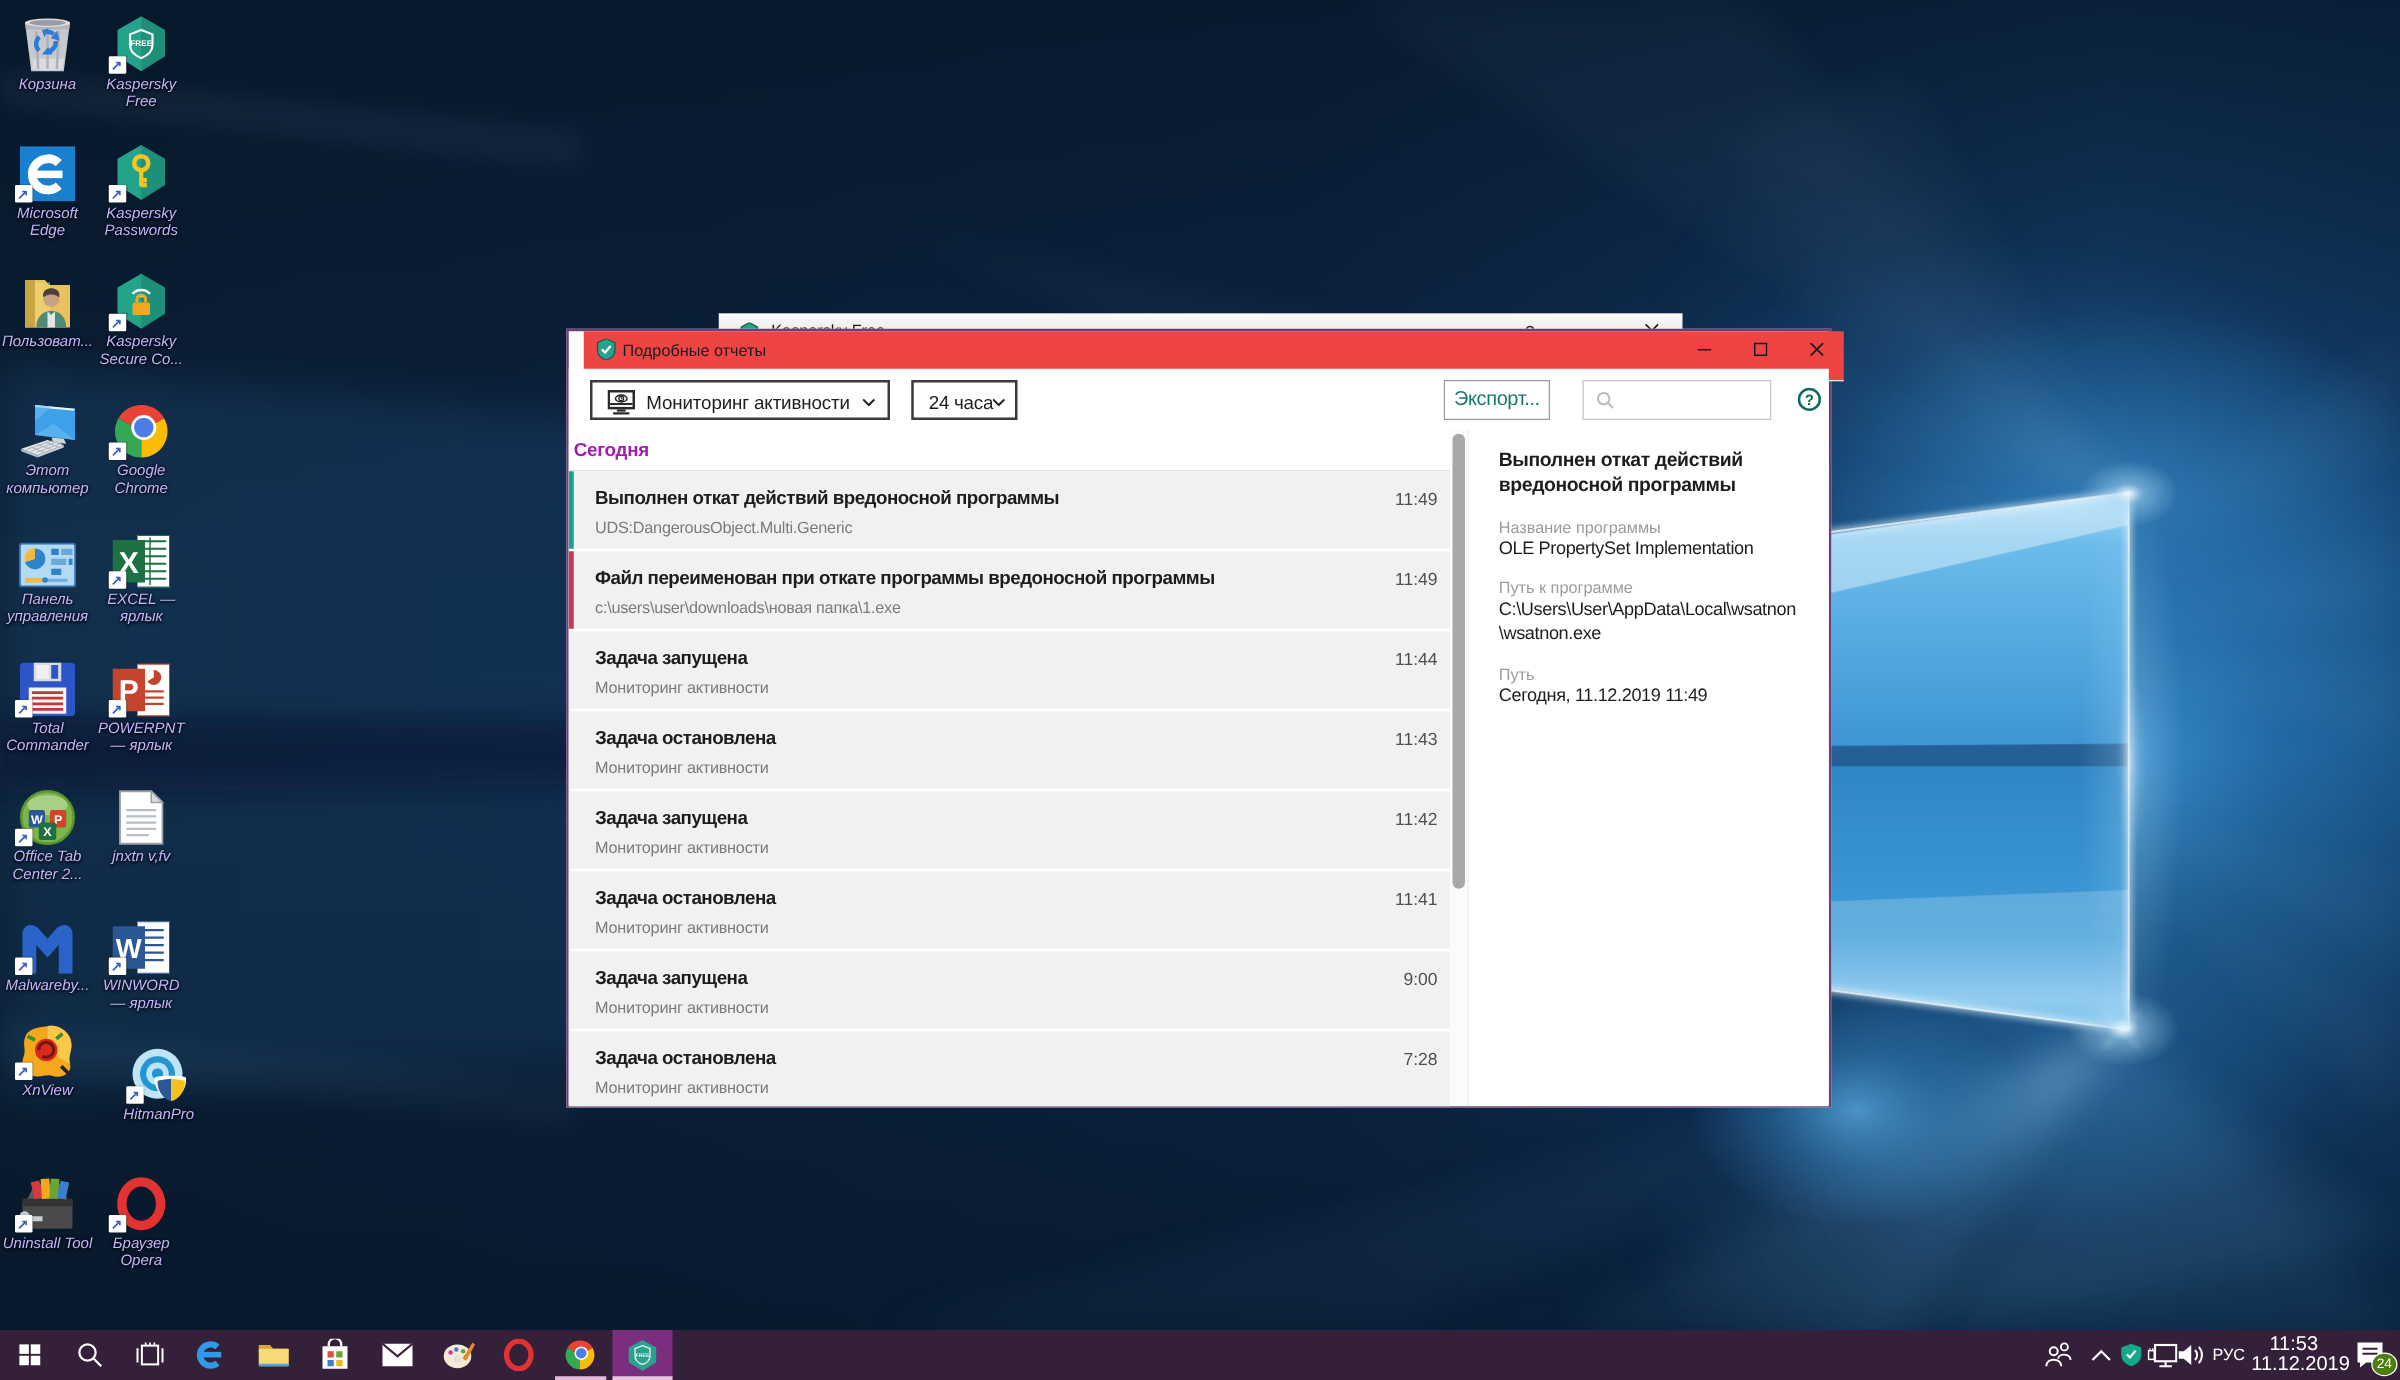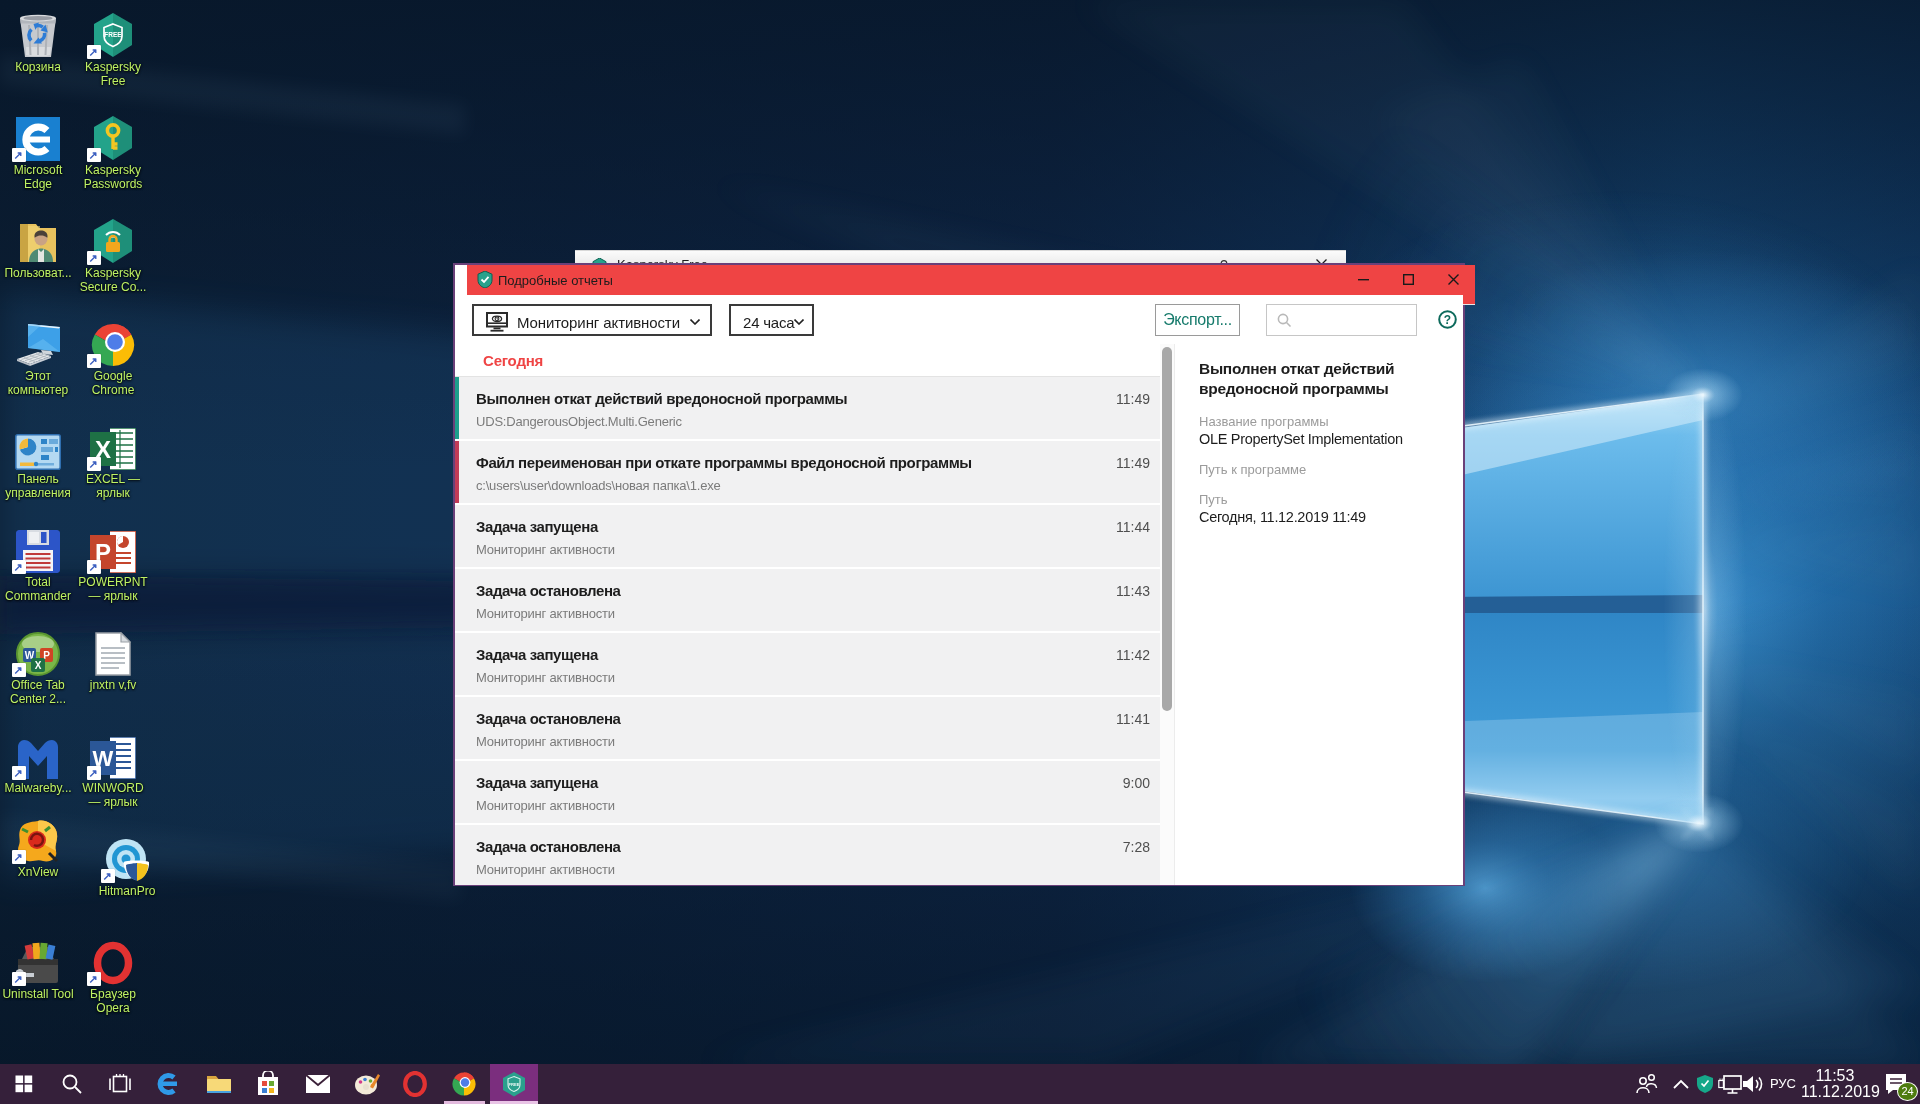--- a/index.html
+++ b/index.html
@@ -2,33 +2,33 @@
 <html><head>
 <meta charset="utf-8">
 <style>
 * { margin:0; padding:0; box-sizing:border-box; }
 html,body { width:1920px; height:1104px; overflow:hidden; font-family:"Liberation Sans", sans-serif; }
 #screen { position:relative; width:1920px; height:1104px; background:#0d2543; }
 #wall { position:absolute; left:0; top:0; }
 
 .dico { position:absolute; width:76px; text-align:center; }
 .dico .ic { position:relative; width:48px; height:46px; margin:0 auto; }
-.dico .lbl { margin-top:3px; font-size:12px; line-height:13.5px; color:#bef264; text-shadow:0 1px 2px rgba(0,0,0,.95), 0 0 3px rgba(0,0,0,.8); }
+.dico .lbl { margin-top:3px; font-size:12px; line-height:13.5px; color:#c4b5fd; text-shadow:0 1px 2px rgba(0,0,0,.95), 0 0 3px rgba(0,0,0,.8);font-style:italic; }
 .sarr { position:absolute; left:-2px; bottom:-1px; width:14px; height:14px; background:#fff; border-radius:1px; box-shadow:0 0 1px rgba(0,0,0,.5); }
 .sarr:after { content:"\2197"; position:absolute; left:1.5px; top:1px; font-size:11px; font-weight:bold; color:#3b5fc0; }
 
 #bgwin { position:absolute; left:575px; top:250px; width:771px; height:14px; background:linear-gradient(#fbfbfb,#ececec); overflow:hidden; border-top:1px solid #d8d8d8; }
 #win { position:absolute; left:453px; top:263px; width:1012px; height:623px; background:#fff; border:2px solid #6a4079; }
 #titlebar { position:absolute; left:12px; top:0; width:100%; height:40px; background:#ef4444; border-bottom:1px solid #e9e9e9; }
 #title { position:absolute; left:31px; top:8px; font-size:13px; color:#1c1c1c; }
 .capbtn { position:absolute; top:0; width:45px; height:29px; color:#1a1a1a; }
 #toolbar { position:absolute; left:0; top:30px; width:100%; height:49px; background:#fff; }
 .dd { position:absolute; top:9px; height:32px; border:2px solid #3a3a3a; background:#fff; }
 #list { position:absolute; left:0; top:79px; width:705px; height:541px; background:#fff; overflow:hidden; }
-#seghdr { height:33px; line-height:34px; font-weight:bold; font-size:15px; letter-spacing:-0.2px; color:#ef4444; padding-left:28px; border-bottom:1px solid #e3e3e3; background:#fff; }
+#seghdr { height:33px; line-height:34px; font-weight:bold; font-size:15px; letter-spacing:-0.2px; color:#a21caf; padding-left:4px; border-bottom:1px solid #e3e3e3; background:#fff; }
 .item { position:relative; height:62px; margin-bottom:2px; background:#f1f1f2; }
 .item .stripe { position:absolute; left:0; top:0; width:4px; height:100%; }
 .item .t { position:absolute; left:21px; top:13px; font-size:15px; letter-spacing:-0.4px; font-weight:bold; color:#1d1d1d; }
 .item .s { position:absolute; left:21px; top:37px; font-size:13px; letter-spacing:-0.2px; color:#7b7b7b; }
 .item .tm { position:absolute; right:10px; top:14px; font-size:14px; color:#4f4f4f; }
 #panel { position:absolute; left:719px; top:79px; width:289px; height:541px; background:#fff; border-left:1px solid #ececec; }
 
 #taskbar { position:absolute; left:0; top:1064px; width:1920px; height:40px; background:#35203a; }
 .tbico { position:absolute; top:0; width:48px; height:40px; }
 .tbico svg { position:absolute; left:50%; top:50%; transform:translate(-50%,-50%); }
@@ -558,20 +558,21 @@
         </div>
   </div>
   <div id="scrolltrack" style="position:absolute;left:705px;top:79px;width:14px;height:541px;background:#fbfbfb;"></div>
   <div id="scrollthumb" style="position:absolute;left:707px;top:82px;width:10px;height:364px;background:#a8a8a8;border-radius:5px;"></div>
   <div id="panel">
     <div style="position:absolute;left:24px;top:15px;width:254px;">
       <div style="font-size:15.5px;letter-spacing:-0.3px;font-weight:bold;color:#1d1d1d;line-height:20px;">Выполнен откат действий вредоносной программы</div>
       <div style="margin-top:15px;font-size:13px;color:#9b9b9b;">Название программы</div>
       <div style="margin-top:2px;font-size:14.5px;letter-spacing:-0.3px;color:#1d1d1d;">OLE PropertySet Implementation</div>
       <div style="margin-top:15px;font-size:13px;color:#9b9b9b;">Путь к программе</div>
+      <div style="margin-top:2px;font-size:14.5px;letter-spacing:-0.3px;color:#1d1d1d;line-height:19px;">C:\Users\User\AppData\Local\wsatnon<br>\wsatnon.exe</div>
       <div style="margin-top:15px;font-size:13px;color:#9b9b9b;">Путь</div>
       <div style="margin-top:2px;font-size:14.5px;letter-spacing:-0.3px;color:#1d1d1d;">Сегодня, 11.12.2019 11:49</div>
     </div>
   </div>
 </div>
 
 <div id="taskbar">
       <div style="position:absolute;left:490px;top:0;width:48px;height:40px;background:#7b2e7e"></div>
       <div style="position:absolute;left:444px;top:37px;width:41px;height:3px;background:#e3bade"></div>
       <div style="position:absolute;left:490px;top:37px;width:48px;height:3px;background:#e9c4e6"></div>

